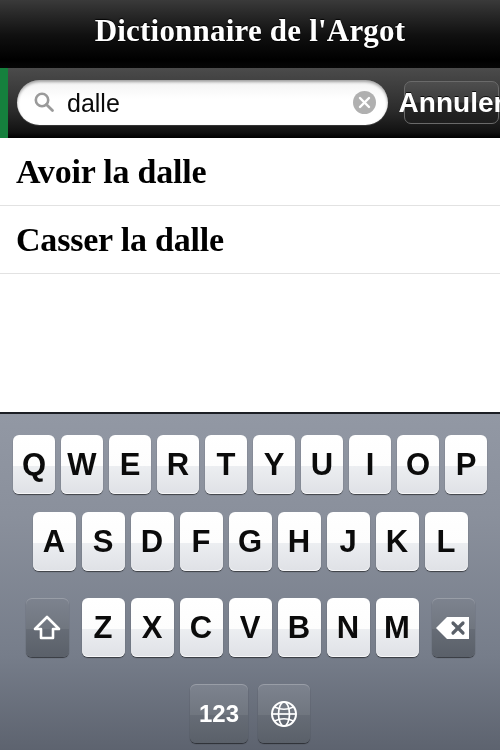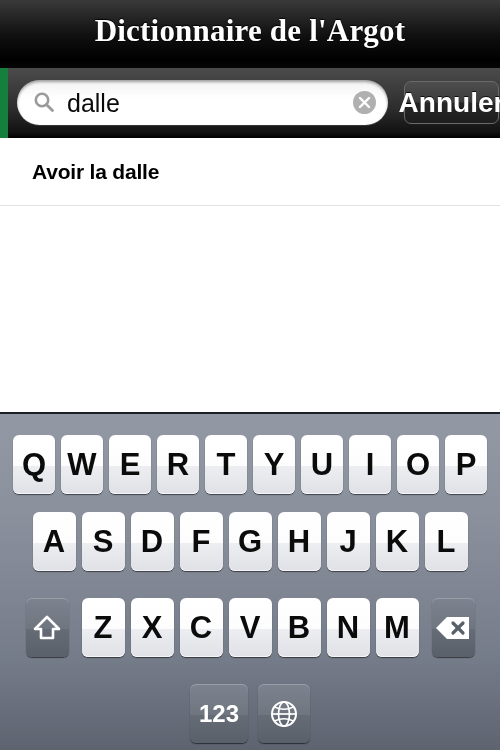--- a/index.html
+++ b/index.html
@@ -106,24 +106,24 @@
   .result-row {
     position: relative;
     height: 68px;
     border-bottom: 1px solid #e2e2e2;
     box-sizing: border-box;
     display: flex;
     align-items: center;
     background: #ffffff;
   }
   .result-label {
-    padding-left: 32px;
-    font-family: Liberation Sans, sans-serif;
-    font-weight: bold;
-    font-size: 21px;
+    padding-left: 16px;
+    font-family: Liberation Serif, serif;
+    font-weight: bold;
+    font-size: 34px;
     color: #000000;
     letter-spacing: -0.2px;
   }
 
   
   .keyboard {
     position: absolute;
     left: 0; top: 412px;
     width: 500px; height: 338px;
     background: linear-gradient(to bottom, #9298a4 0%, #8a909c 30%, #767d8a 72%, #5d636f 100%);
@@ -212,20 +212,23 @@
           <line x1="16" y1="7" x2="7" y2="16" stroke="#ffffff" stroke-width="2.4" stroke-linecap="round"></line>
         </svg>
       </span>
     </div>
     <div class="cancel-btn">Annuler</div>
   </div>
 
   <div class="results">
     <div class="result-row">
       <span class="result-label">Avoir la dalle</span>
+    </div>
+    <div class="result-row">
+      <span class="result-label">Casser la dalle</span>
     </div>
   </div>
 
   <div class="keyboard">
 
     <div class="kb-row r1">
       <div class="key">Q</div>
       <div class="key">W</div>
       <div class="key">E</div>
       <div class="key">R</div>

